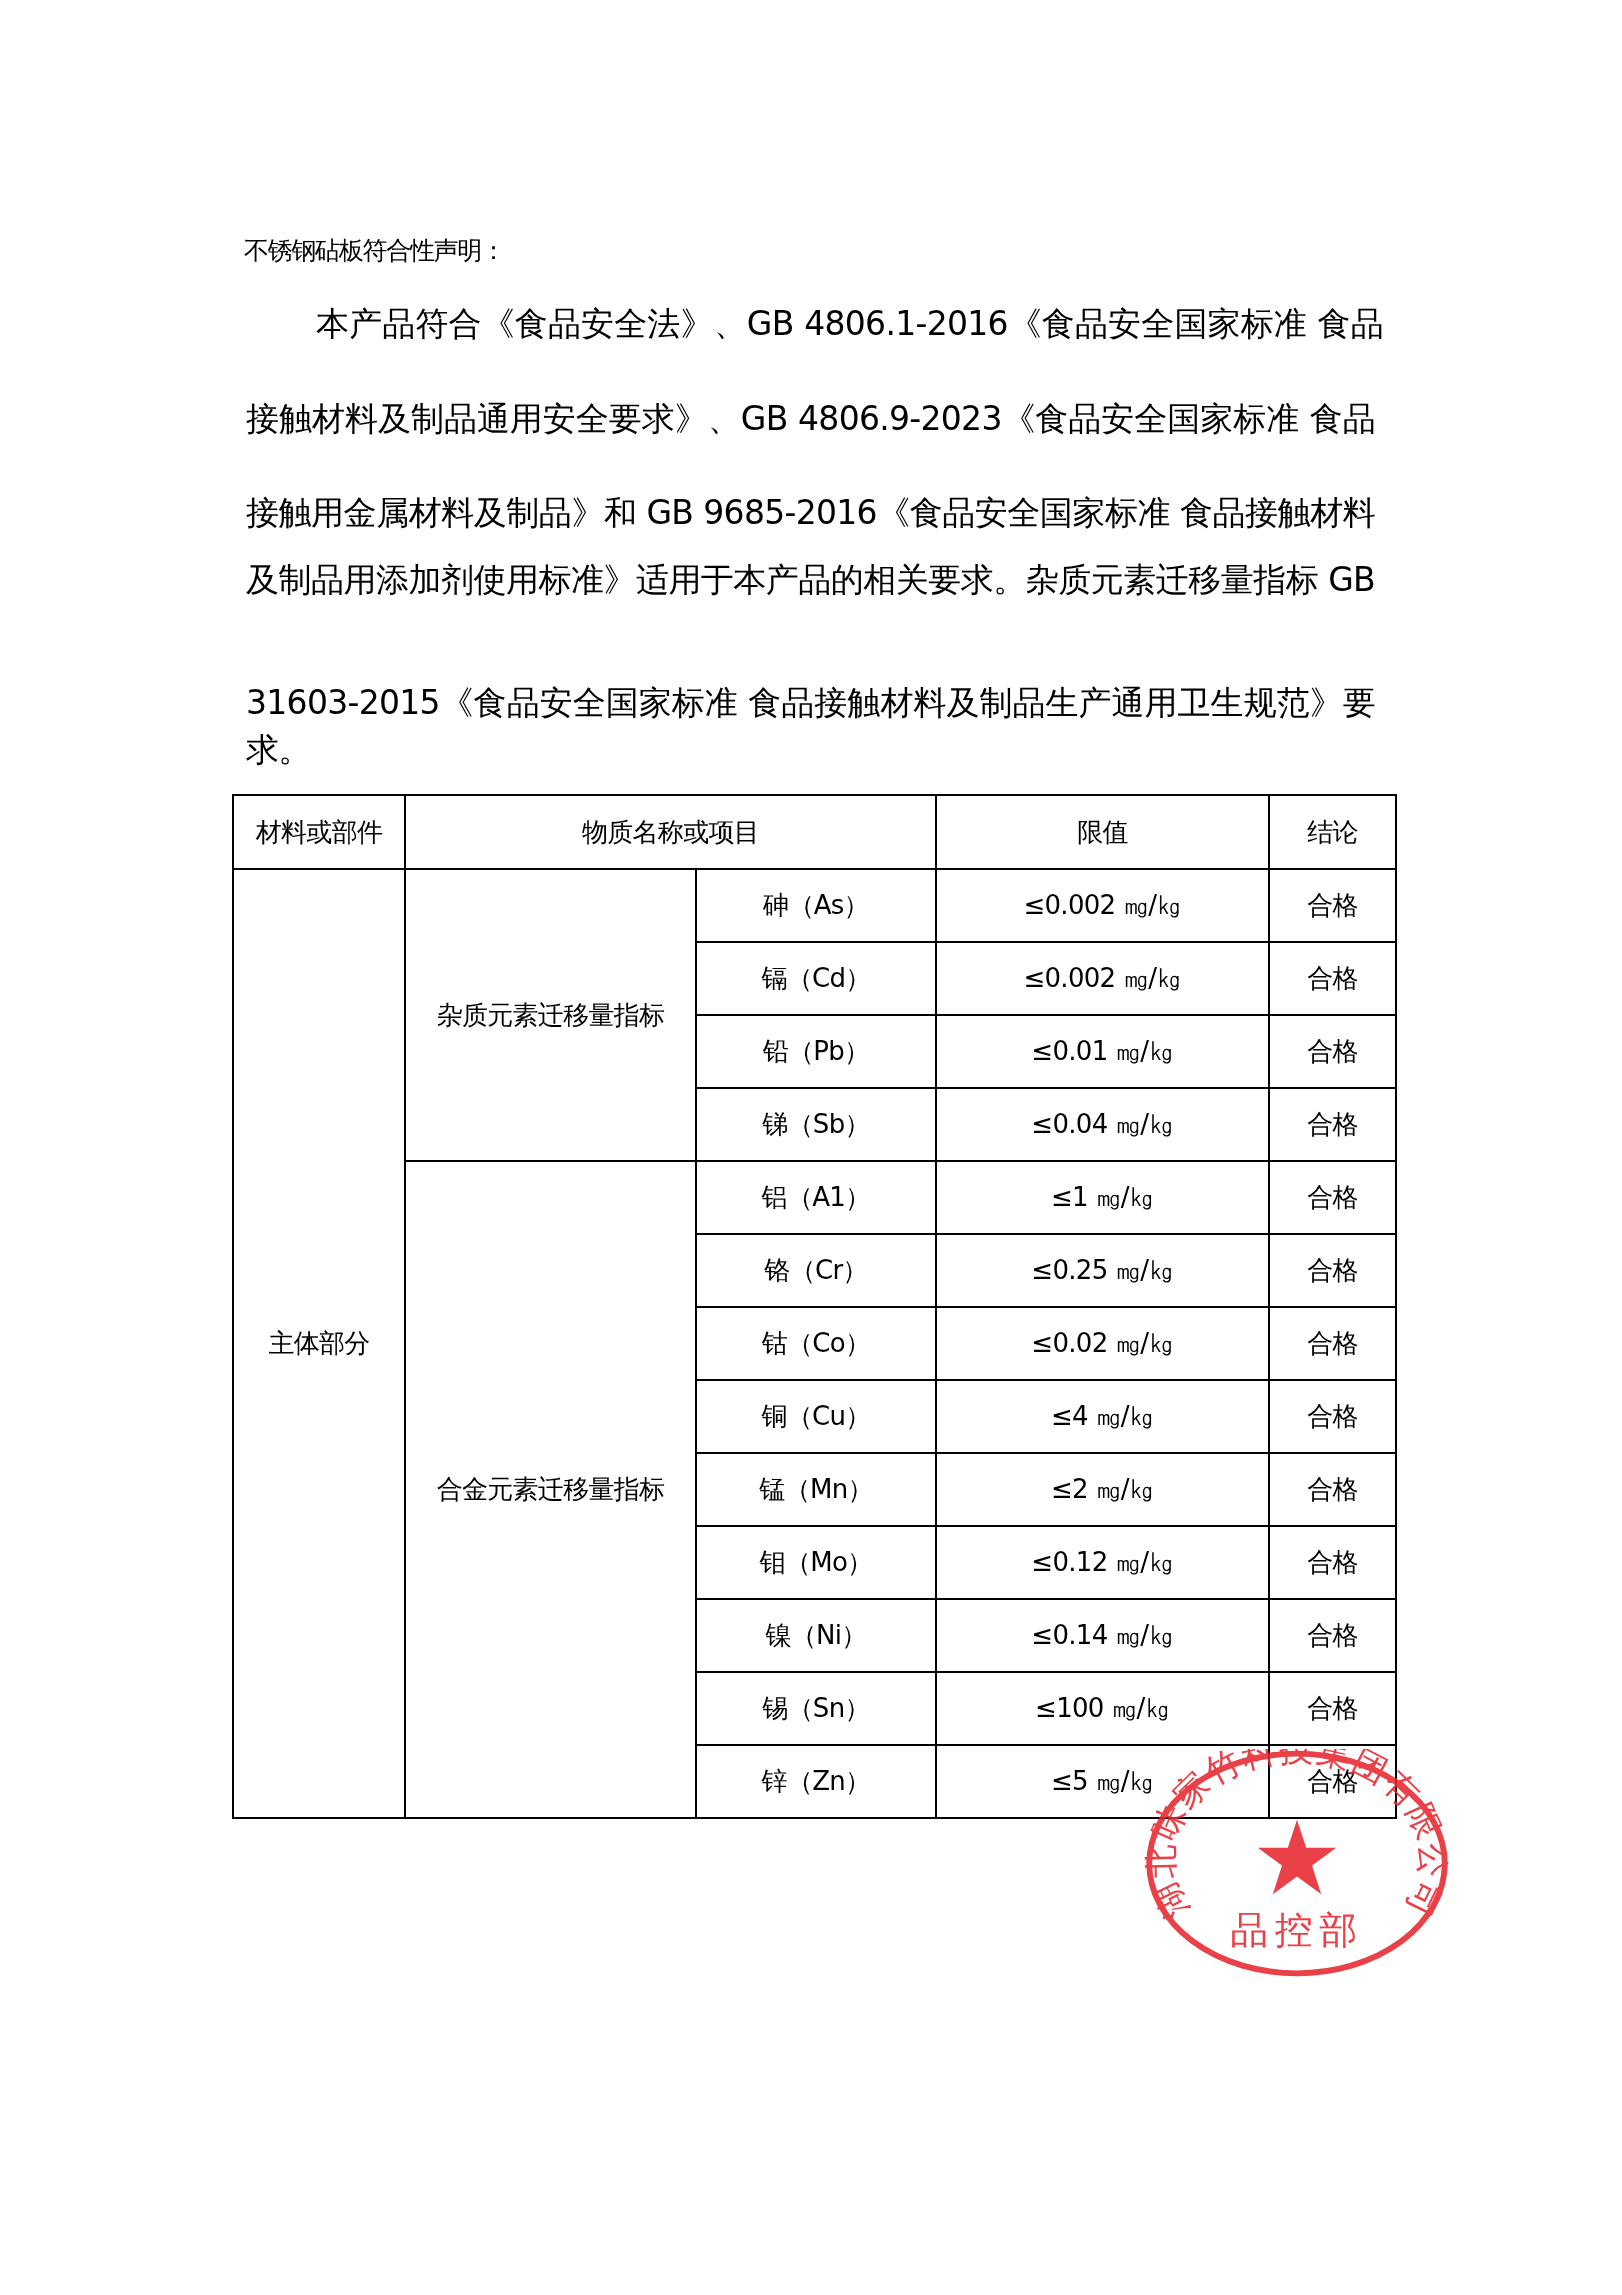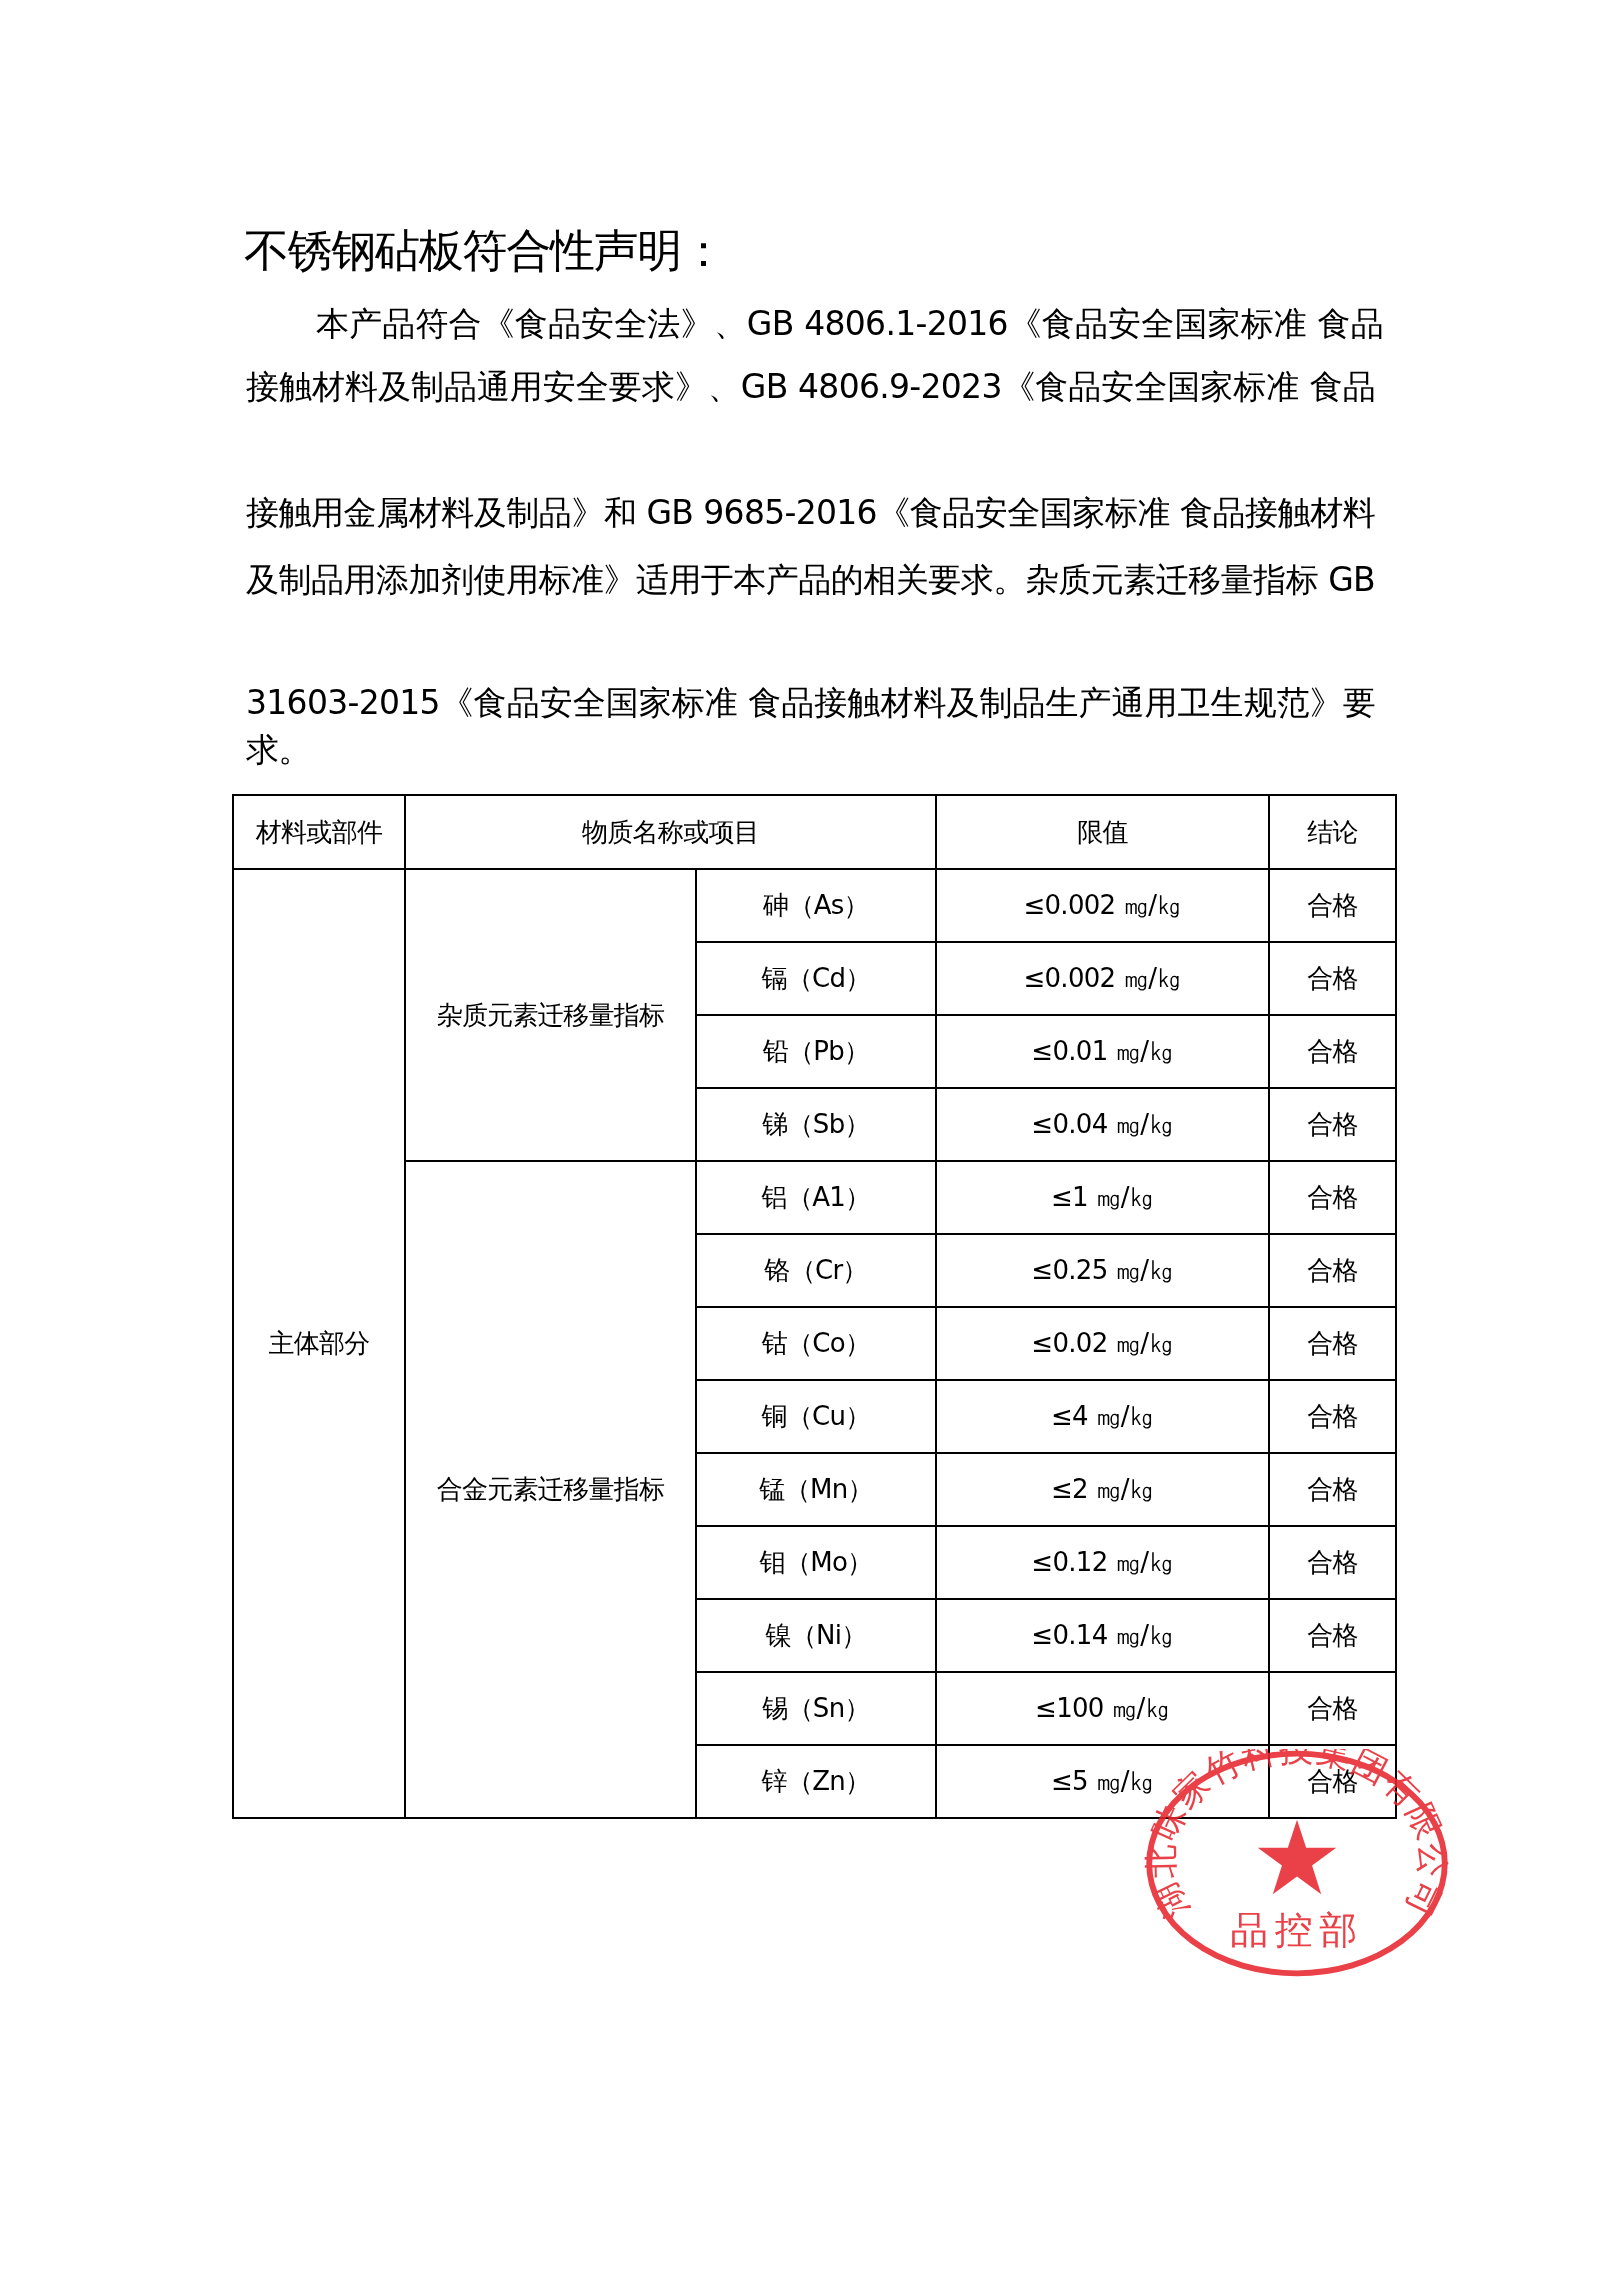--- a/index.html
+++ b/index.html
@@ -1,18 +1,18 @@
 <!DOCTYPE html>
 <html style="font-size:10.5px"><head>
 <meta charset="utf-8">
 <style>
   html, body { margin: 0; padding: 0; background: #ffffff; }
   body { width: 1622px; height: 2295px; position: relative; overflow: hidden;
          font-family: "DejaVu Sans", "Liberation Sans", sans-serif; color: #000; }
-  .title { position: absolute; left: 244px; top: 223px; font-size: 45px; line-height: 55px;
+  .title { position: absolute; left: 244px; top: 223px; font-size: 25px; line-height: 55px;
            white-space: nowrap; letter-spacing: -1.3px; }
   .body-line { position: absolute; left: 246px; width: 1129px; font-size: 33px; line-height: 46px;
                white-space: nowrap; letter-spacing: -0.7px; }
   .body-line.justify { text-align: justify; text-align-last: justify; }
   .body-line.indent { left: 308px; width: 1067px; margin-left: 8px; }
   table.comp { position: absolute; left: 232px; top: 794px; border-collapse: collapse;
                table-layout: fixed; width: 1163px; }
   table.comp td { border: 2px solid #000; text-align: center; vertical-align: middle;
                   font-size: 26px; padding: 0; white-space: nowrap; letter-spacing: -0.7px; }
   table.comp tr.hdr td { height: 72px; }
@@ -21,21 +21,21 @@
            opacity: 0.88; pointer-events: none; }
 </style>
 </head>
 <body>
 
 <div>
 
   <div class="title">不锈钢砧板符合性声明：</div>
 
   <div class="body-line indent justify" style="top:301px">本产品符合《食品安全法》、GB 4806.1-2016《食品安全国家标准 食品</div>
-  <div class="body-line justify" style="top:364px">接触材料及制品通用安全要求》、GB 4806.9-2023《食品安全国家标准 食品</div>
+  <div class="body-line justify" style="top:396px">接触材料及制品通用安全要求》、GB 4806.9-2023《食品安全国家标准 食品</div>
   <div class="body-line justify" style="top:490px">接触用金属材料及制品》和 GB 9685-2016《食品安全国家标准 食品接触材料</div>
   <div class="body-line justify" style="top:557px">及制品用添加剂使用标准》适用于本产品的相关要求。杂质元素迁移量指标 GB</div>
   <div class="body-line justify" style="top:680px">31603-2015《食品安全国家标准 食品接触材料及制品生产通用卫生规范》要</div>
   <div class="body-line" style="top:727px">求。</div>
 
   <table class="comp">
     <colgroup>
       <col style="width:172px">
       <col style="width:291px">
       <col style="width:240px">

